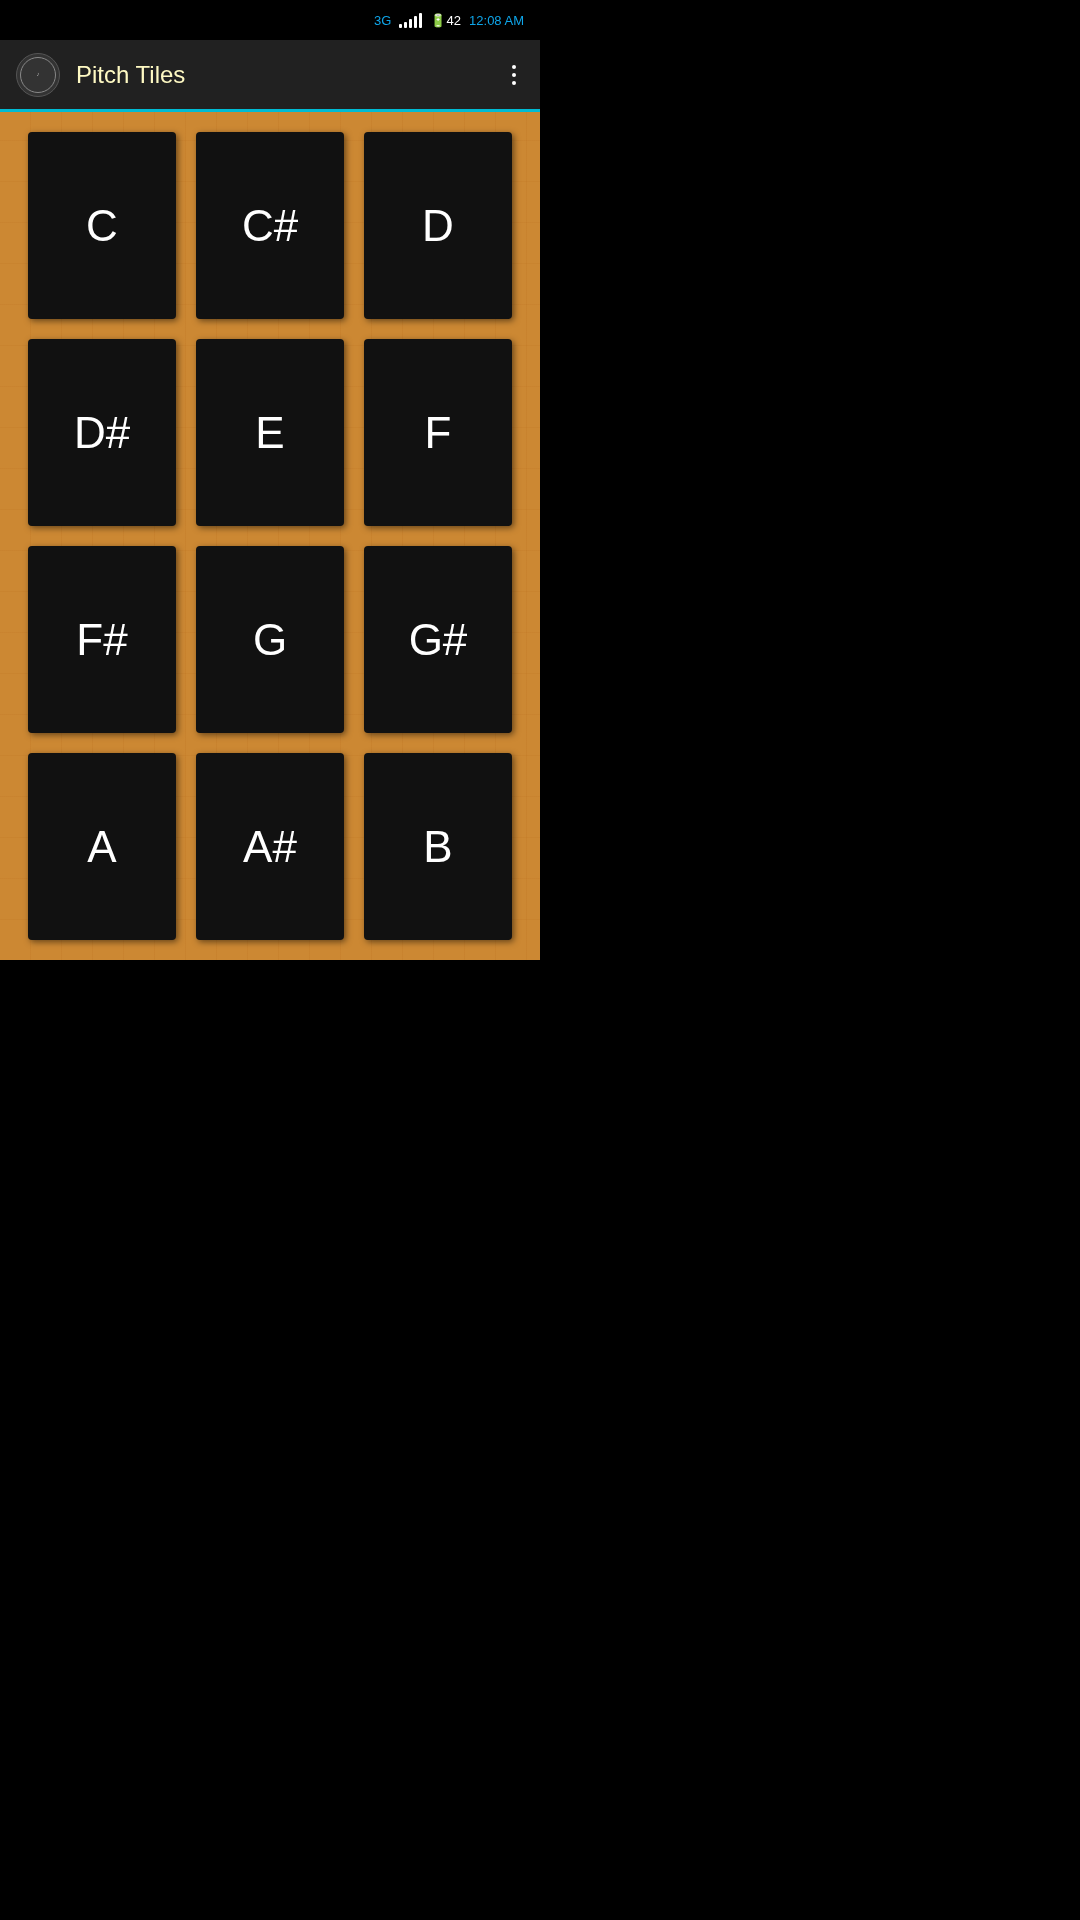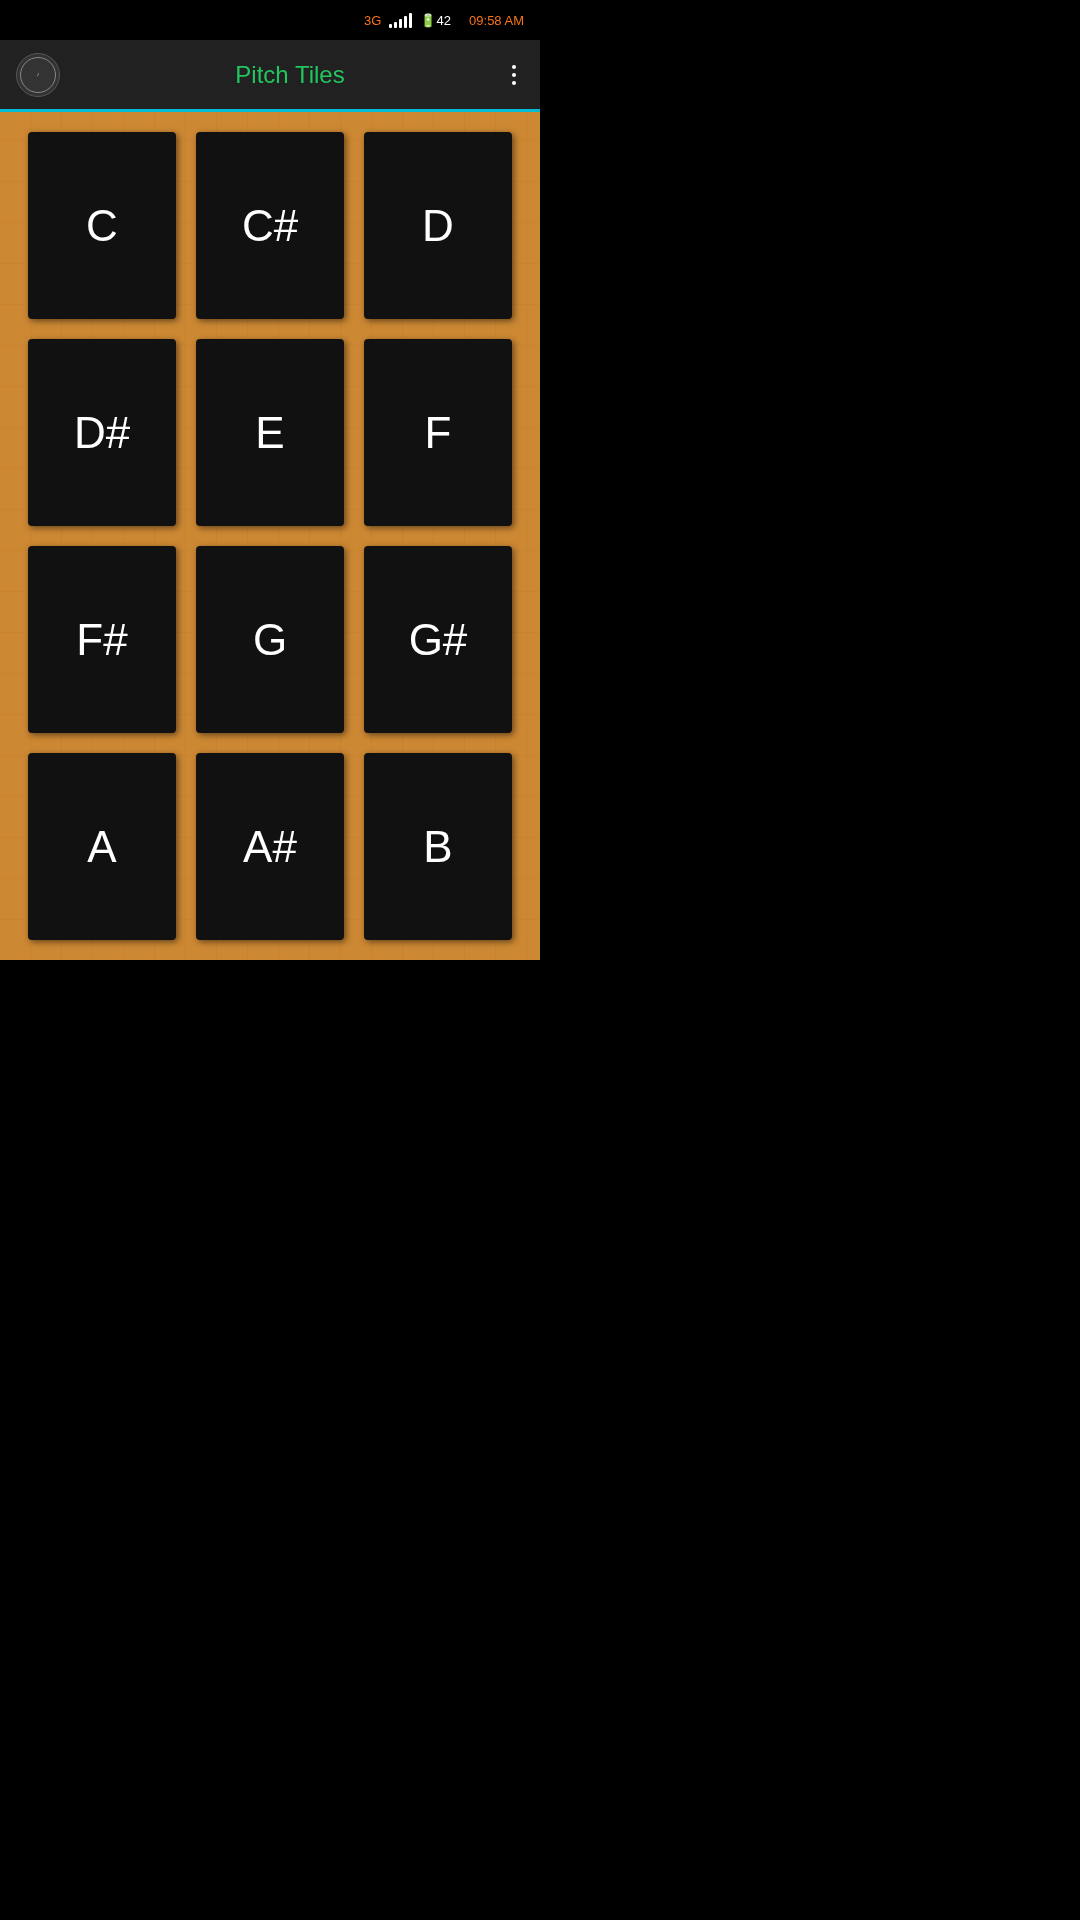--- a/index.html
+++ b/index.html
@@ -23,24 +23,23 @@
       height: 40px;
       background: #000;
       display: flex;
       align-items: center;
       justify-content: flex-end;
       padding: 0 16px;
       gap: 8px;
     }
 
     .status-bar-text {
-      color: #f97316;
+      color: #0ea5e9;
       font-size: 13px;
       font-weight: 500;
-      margin-left: 10px;
     }
 
     .signal-bars {
       display: flex;
       align-items: flex-end;
       gap: 2px;
       height: 16px;
     }
 
     .signal-bar {
@@ -91,25 +90,24 @@
     }
 
     .app-logo-text {
       font-size: 6px;
       color: #aaa;
       text-align: center;
       line-height: 1.1;
     }
 
     .app-title {
-      color: #22c55e;
+      color: #fef9c3;
       font-size: 24px;
       font-weight: 400;
       flex: 1;
-      text-align: center;
     }
 
     .more-icon {
       color: #fff;
       font-size: 22px;
       cursor: pointer;
       padding: 8px;
       letter-spacing: 0;
       display: flex;
       flex-direction: column;
@@ -178,21 +176,21 @@
   <div class="signal-bars">
     <div class="signal-bar" style="height:4px;"></div>
     <div class="signal-bar" style="height:6px;"></div>
     <div class="signal-bar" style="height:9px;"></div>
     <div class="signal-bar" style="height:12px;"></div>
     <div class="signal-bar" style="height:15px;"></div>
   </div>
   <span class="battery-icon">
     🔋<span>42</span>
   </span>
-  <span class="status-bar-text">09:58 AM</span>
+  <span class="status-bar-text">12:08 AM</span>
 </div>
 
 <div class="app-bar">
   <div class="app-logo">
     <div class="app-logo-inner">
       <span class="app-logo-text">♪</span>
     </div>
   </div>
   <span class="app-title">Pitch Tiles</span>
   <div class="more-icon">

